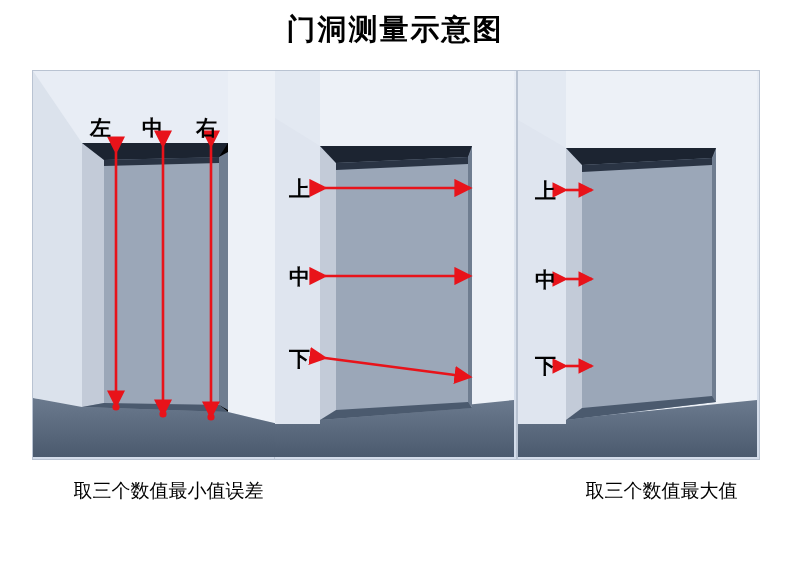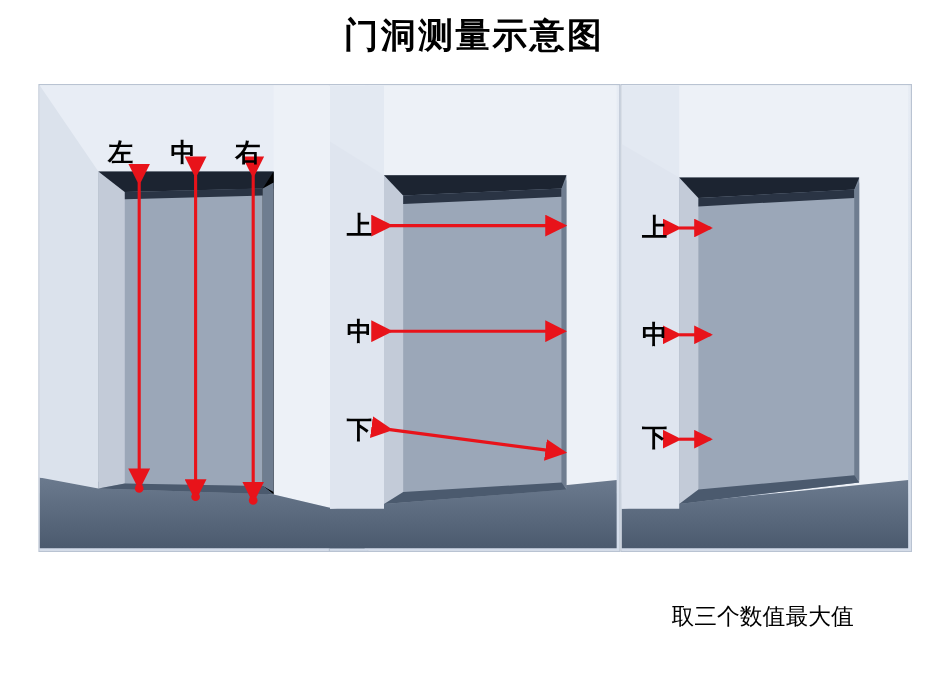--- a/index.html
+++ b/index.html
@@ -41,21 +41,21 @@
 
   .caption {
     position: absolute;
     top: 478px;
     font-size: 19px;
     color: #000000;
     text-align: center;
   }
   #caption-left  { left: 32px;  width: 273px; }
   #caption-mid   { left: 274px; width: 241px; }
-  #caption-right { left: 515px; width: 241px; margin-top: 23px; }
+  #caption-right { left: 541px; width: 241px; }
 
   .lbl {
     position: absolute;
     font-size: 21px;
     font-weight: bold;
     color: #000000;
     line-height: 1;
   }
   svg.scene {
     position: absolute;
@@ -204,15 +204,16 @@
   <div class="lbl" style="left:196px; top:117px;">右</div>
 
   <div class="lbl" style="left:289px; top:178px;">上</div>
   <div class="lbl" style="left:289px; top:266px;">中</div>
   <div class="lbl" style="left:289px; top:348px;">下</div>
 
   <div class="lbl" style="left:535px; top:180px;">上</div>
   <div class="lbl" style="left:535px; top:269px;">中</div>
   <div class="lbl" style="left:535px; top:355px;">下</div>
 
+  <div class="caption" id="caption-left">取三个数值最小值误差</div>
   <div class="caption" id="caption-right">取三个数值最大值</div>
 
 </div>
 
 </body></html>

